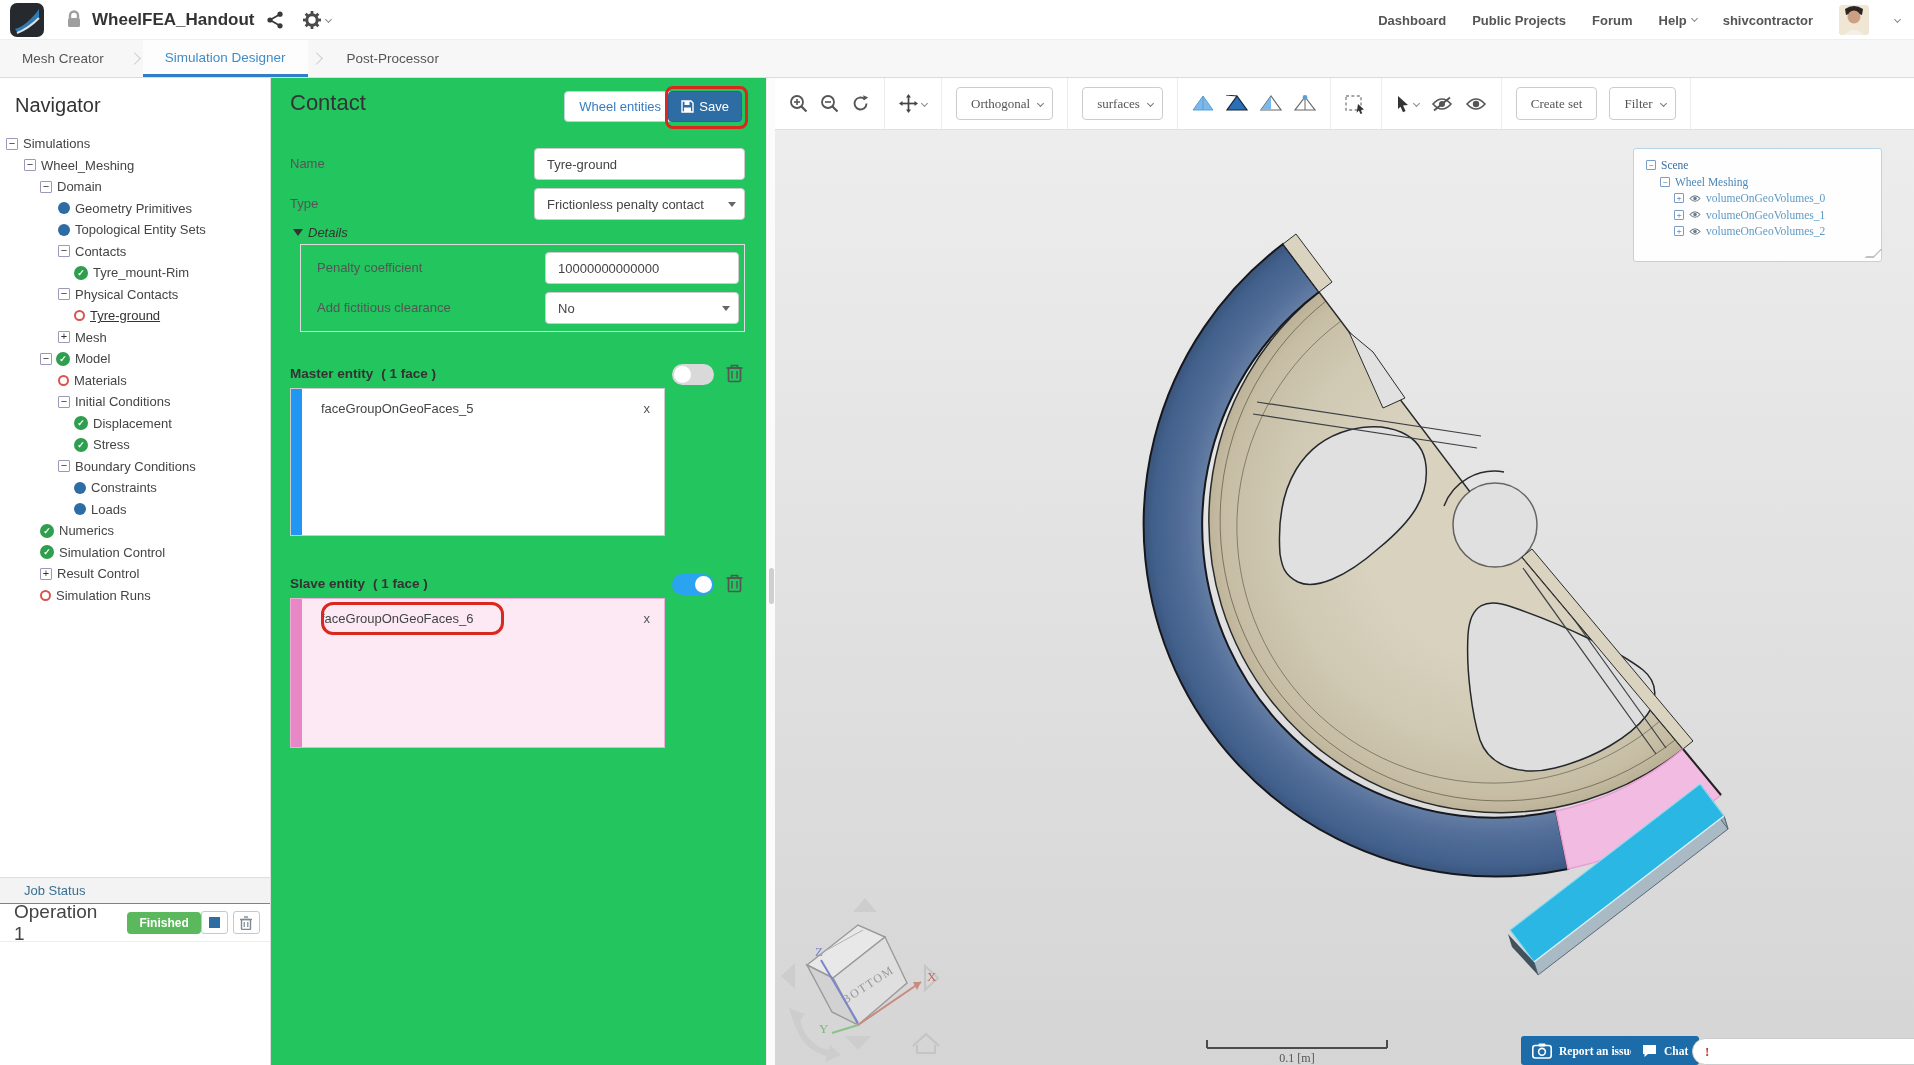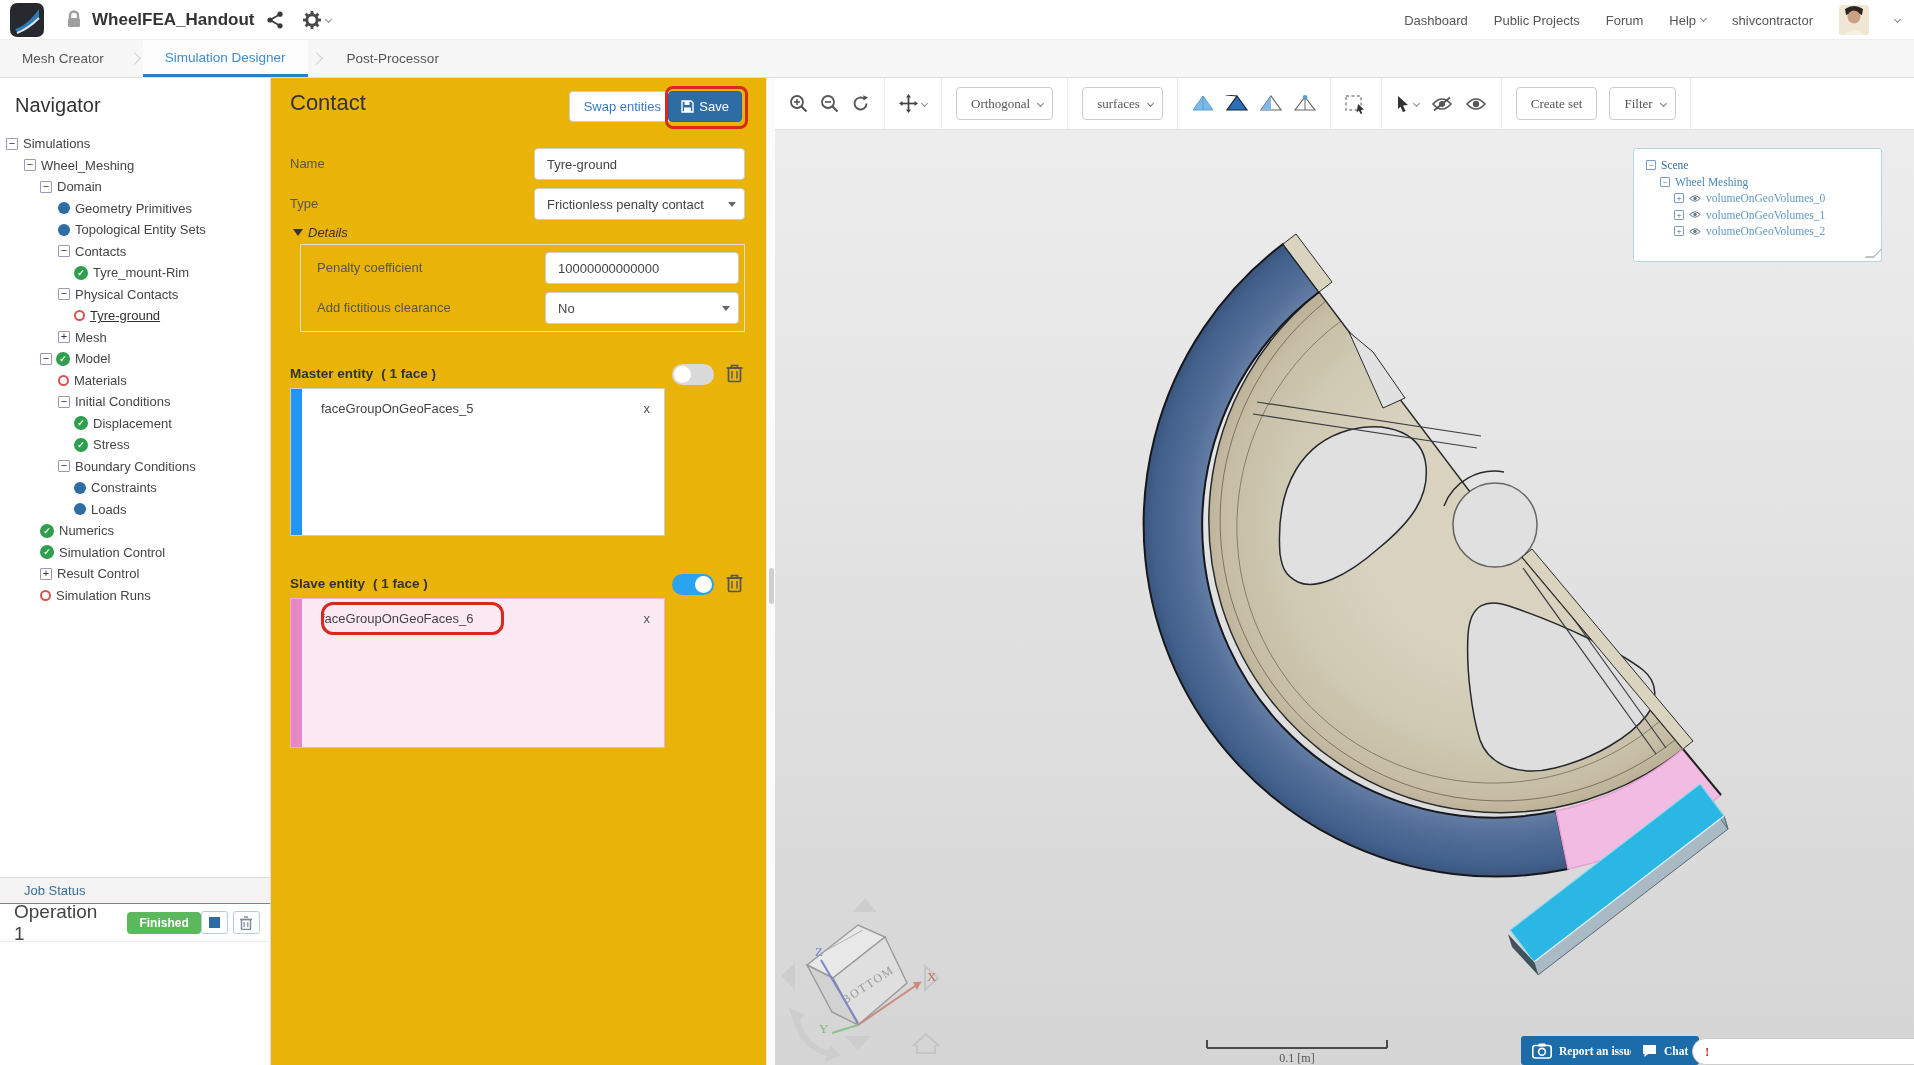--- a/index.html
+++ b/index.html
@@ -12,21 +12,21 @@
   .logo { position:absolute; left:10px; top:3px; width:34px; height:34px; }
   .lock { position:absolute; left:66px; top:10px; }
   .proj-title { position:absolute; left:92px; top:10px; font-size:17px; font-weight:bold; color:#333; }
   .hd-ico { position:absolute; top:11px; cursor:pointer; }
   .share-ico { left:266px; }
   .gear-ico { left:303px; }
   .gear-chev { position:absolute; left:326px; top:17px; }
   .chev { display:inline-block; width:7px; height:7px; border-right:1.6px solid #888;
     border-bottom:1.6px solid #888; transform:rotate(45deg); }
   .top-nav { position:absolute; right:14px; top:0; height:40px; display:flex; align-items:center; gap:26px; }
-  .top-link { font-size:13px; color:#555; cursor:pointer; white-space:nowrap; }
+  .top-link { font-size:13px; color:#555; cursor:pointer; white-space:nowrap;font-weight:bold; }
   .help-wrap { display:flex; align-items:center; gap:5px; }
   .help-wrap .chev { width:5px; height:5px; margin-top:-3px; }
   .avatar { width:30px; height:30px; border-radius:4px; overflow:hidden; position:relative;
     background:linear-gradient(180deg,#f2ead9 0%,#e6d2ba 100%); }
   .avatar svg { position:absolute; left:0; top:0; }
 
   
   .tabbar { position:absolute; left:0; top:40px; width:1914px; height:38px; background:#f7f7f7;
     border-bottom:1px solid #dcdcdc; display:flex; align-items:stretch; z-index:29; }
   .tab { display:flex; align-items:center; padding:0 22px; font-size:13.5px; color:#555; cursor:pointer; position:relative; }
@@ -59,21 +59,21 @@
   .job-row { height:38px; border-bottom:1px solid #eee; display:flex; align-items:center; padding:0 12px 0 14px; }
   .job-op { font-size:19px; color:#444; }
   .badge { margin-left:30px; background:#5cb85c; color:#fff; font-size:12px; font-weight:bold;
     padding:4px 12px; border-radius:4px; }
   .job-btns { margin-left:auto; display:flex; gap:5px; }
   .jbtn { width:27px; height:23px; border:1px solid #b5cde0; border-radius:3px; background:#fff;
     display:flex; align-items:center; justify-content:center; cursor:pointer; }
   .stop-sq { width:11px; height:11px; background:#2e6da4; }
 
   
-  .form-panel { position:absolute; left:271px; top:78px; width:495px; height:987px; background:#eab308; }
+  .form-panel { position:absolute; left:271px; top:78px; width:495px; height:987px; background:#22c55e; }
   .ct-title { position:absolute; left:19px; top:12px; font-size:22px; color:#333; }
   .btn-swap { position:absolute; right:90px; top:13px; height:31px; padding:0 14px; background:#fff;
     border:1px solid #bcd2e4; border-radius:4px; color:#3a7bbf; font-size:13px; display:flex;
     align-items:center; cursor:pointer; }
   .btn-save { position:absolute; right:24px; top:13px; height:31px; padding:0 12px; background:#2e6da4;
     border:1px solid #2a619b; border-radius:4px; color:#fff; font-size:13px; display:flex;
     align-items:center; gap:5px; cursor:pointer; }
   .anno { border:3px solid #d9281e; border-radius:8px; position:absolute; pointer-events:none; z-index:5; }
   .anno-save { right:18px; top:8px; width:83px; height:43px; }
   .f-label { position:absolute; left:19px; font-size:13px; color:#555; }
@@ -325,21 +325,21 @@
             <line x1="7.8" y1="6" x2="7.8" y2="11" stroke="#7b8a94" stroke-width="1.2"></line>
           </svg>
         </span>
       </span>
     </div>
   </div>
 </div>
 
 <div class="form-panel">
   <div class="ct-title">Contact</div>
-  <div class="btn-swap">Swap entities</div>
+  <div class="btn-swap">Wheel entities</div>
   <div class="btn-save">
     <svg width="13" height="13" viewBox="0 0 13 13">
       <path d="M1,1 h9 l2,2 v9 h-11 Z" fill="none" stroke="#fff" stroke-width="1.4"></path>
       <rect x="3.5" y="1" width="5" height="4" fill="#fff"></rect>
       <rect x="3" y="7.5" width="7" height="4.5" fill="#fff"></rect>
     </svg>
     <span>Save</span>
   </div>
   <div class="anno anno-save"></div>
 

